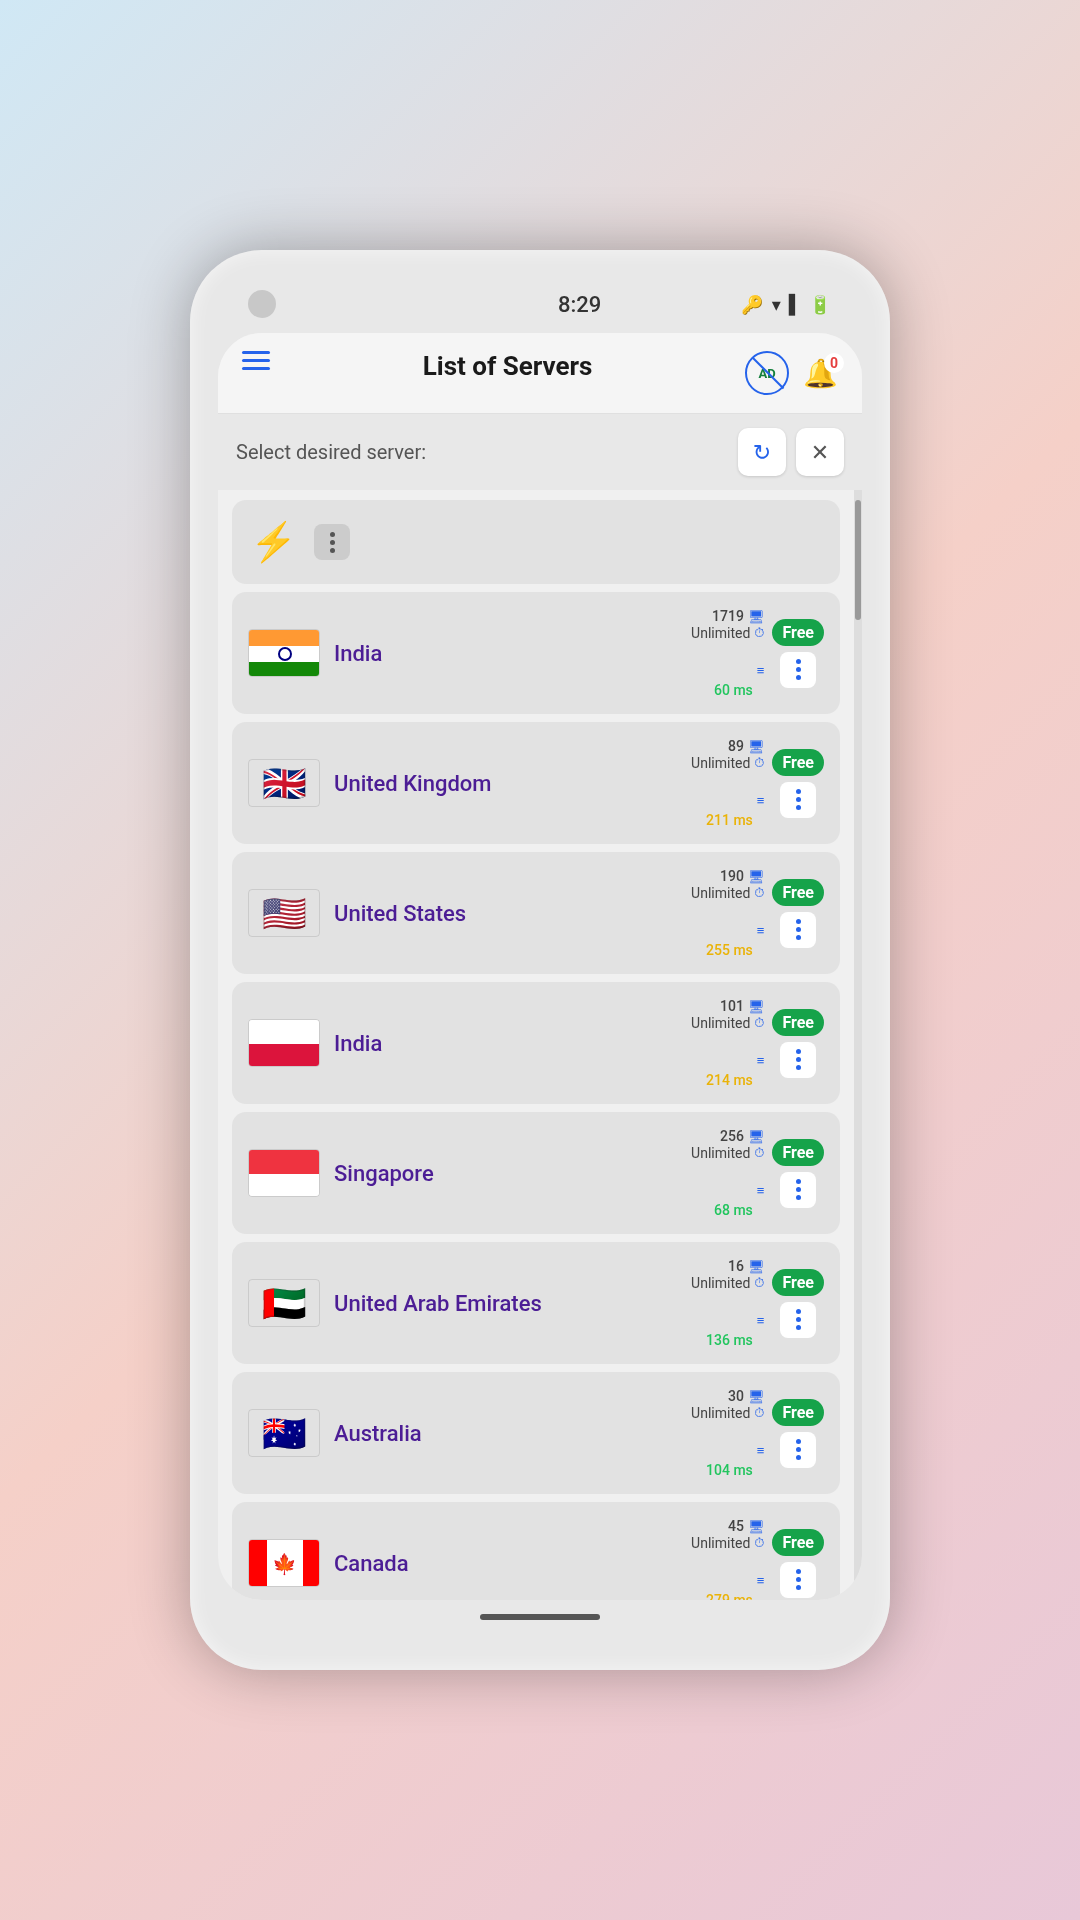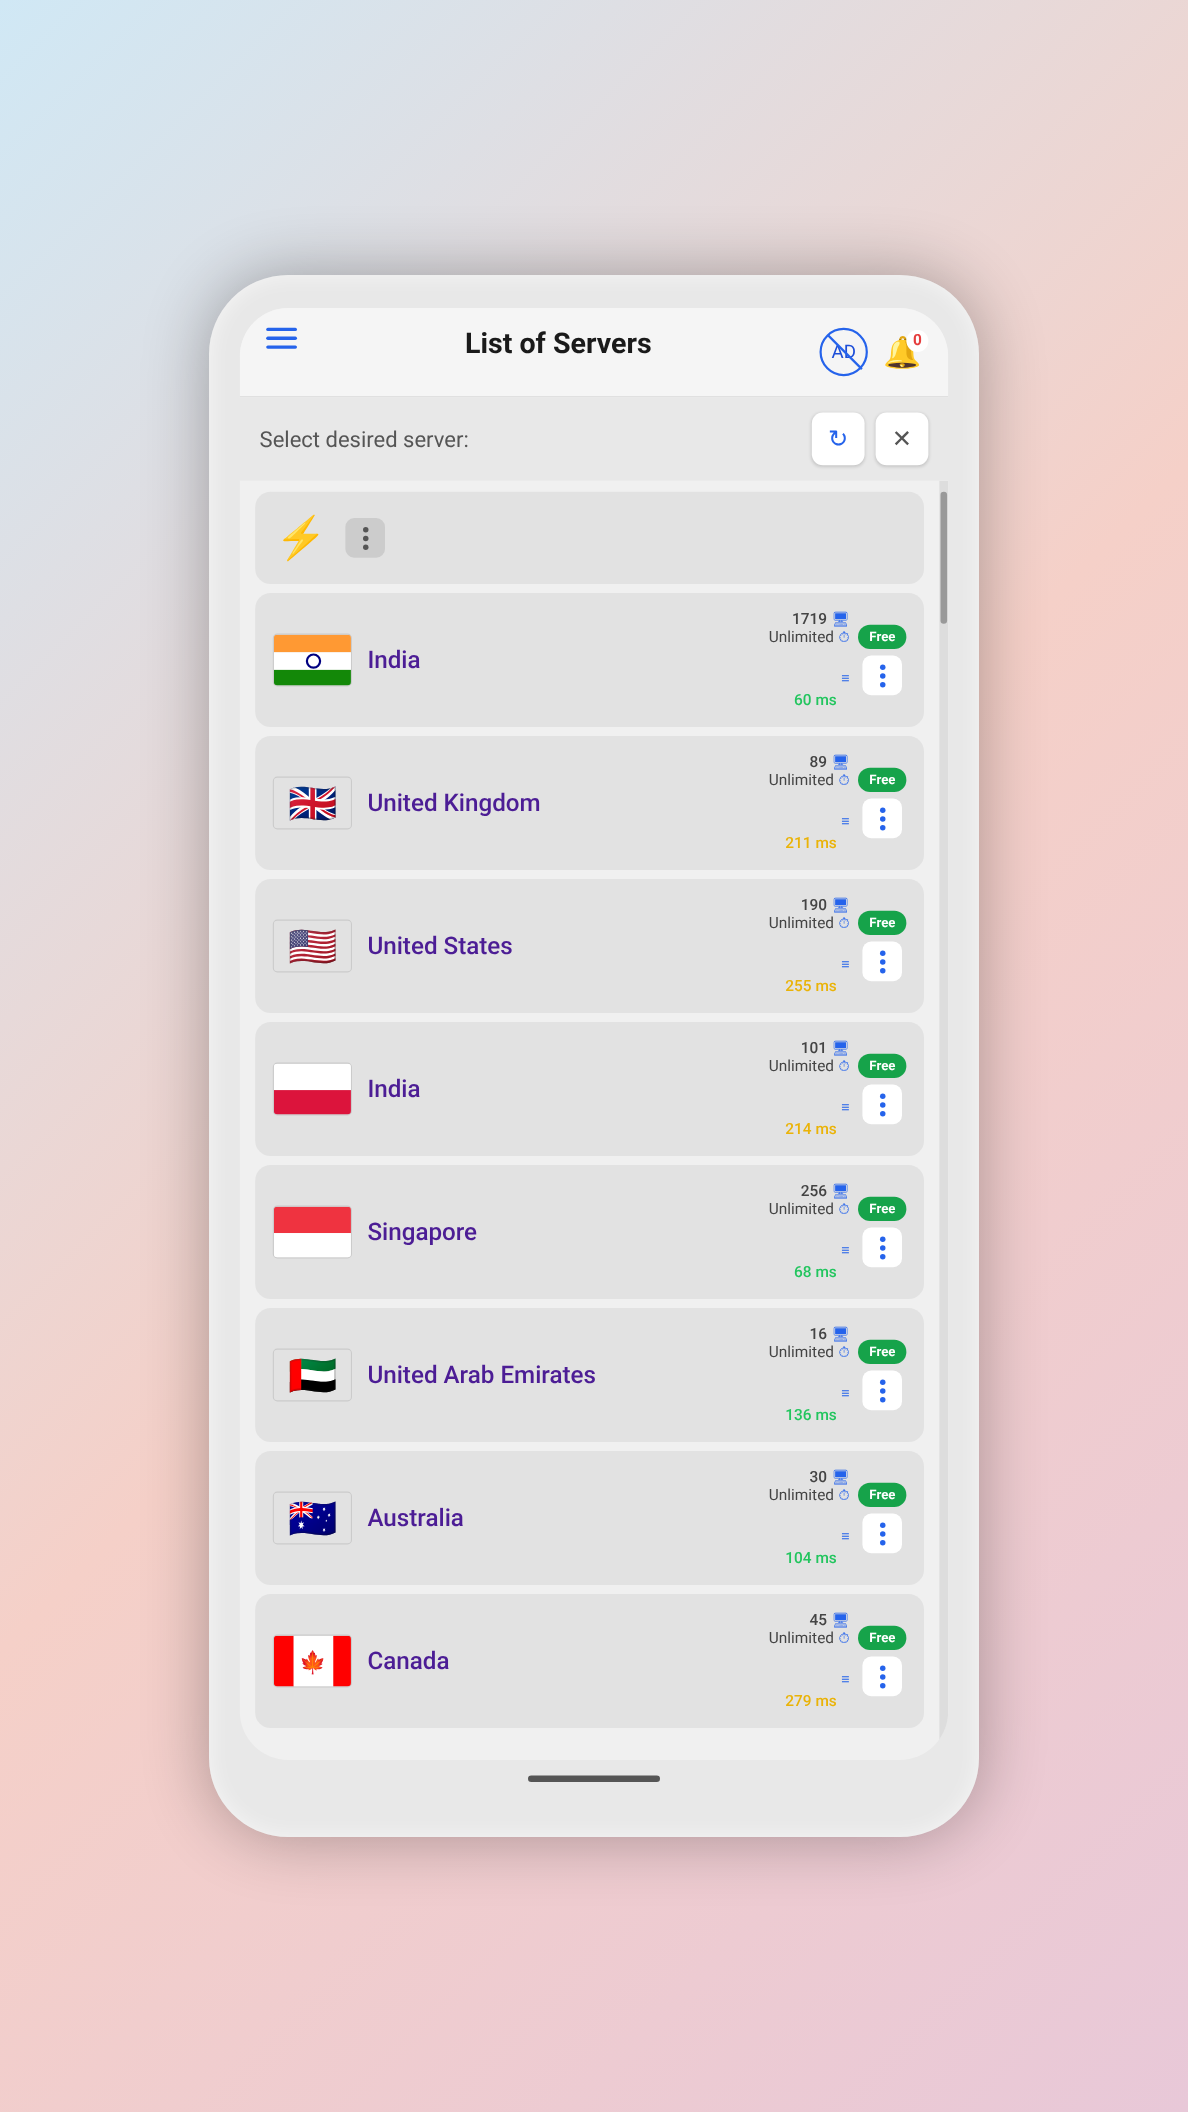--- a/index.html
+++ b/index.html
@@ -297,21 +297,21 @@
       font-weight: 500;
       color: #4c1d95;
     }
 
     .latency-green { color: #22c55e; }
     .latency-yellow { color: #eab308; }
 
     .free-badge {
       background: #16a34a;
       color: white;
-      font-size: 12px;
+      font-size: 16px;
       font-weight: 700;
       padding: 4px 10px;
       border-radius: 20px;
       flex-shrink: 0;
     }
 
     .more-btn {
       width: 36px;
       height: 36px;
       background: white;
@@ -426,33 +426,45 @@
       align-items: center;
       justify-content: center;
       font-size: 36px;
     }
   </style>
 </head>
 <body>
 
 <div class="phone-shell">
 
+  <div class="phone-top-bar">
+    <div class="camera-dot"></div>
+    <div style="display:flex; align-items:center; gap:60px;">
+      <span class="time">8:29</span>
+      <div class="status-icons">
+        <span class="status-icon">🔑</span>
+        <span class="status-icon">▾</span>
+        <span class="status-icon">▌</span>
+        <span class="status-icon">🔋</span>
+      </div>
+    </div>
+  </div>
 
   <div class="screen">
 
     <div class="app-header">
       <div class="hamburger-icon">
         <div class="hamburger-line"></div>
         <div class="hamburger-line"></div>
         <div class="hamburger-line"></div>
       </div>
       <span class="app-title">List of Servers</span>
       <div class="header-actions">
         <div class="ad-block-icon">
-          <span style="font-size:17px; font-weight:400; color:#1d4ed8;">AD</span>
+          <span style="font-size:13px; font-weight:700; color:#15803d;">AD</span>
           <div class="ad-block-slash"></div>
         </div>
         <div class="notification-icon">
           <span class="bell-icon">🔔</span>
           <div class="notification-badge">0</div>
         </div>
       </div>
     </div>
 
     <div class="filter-bar">

